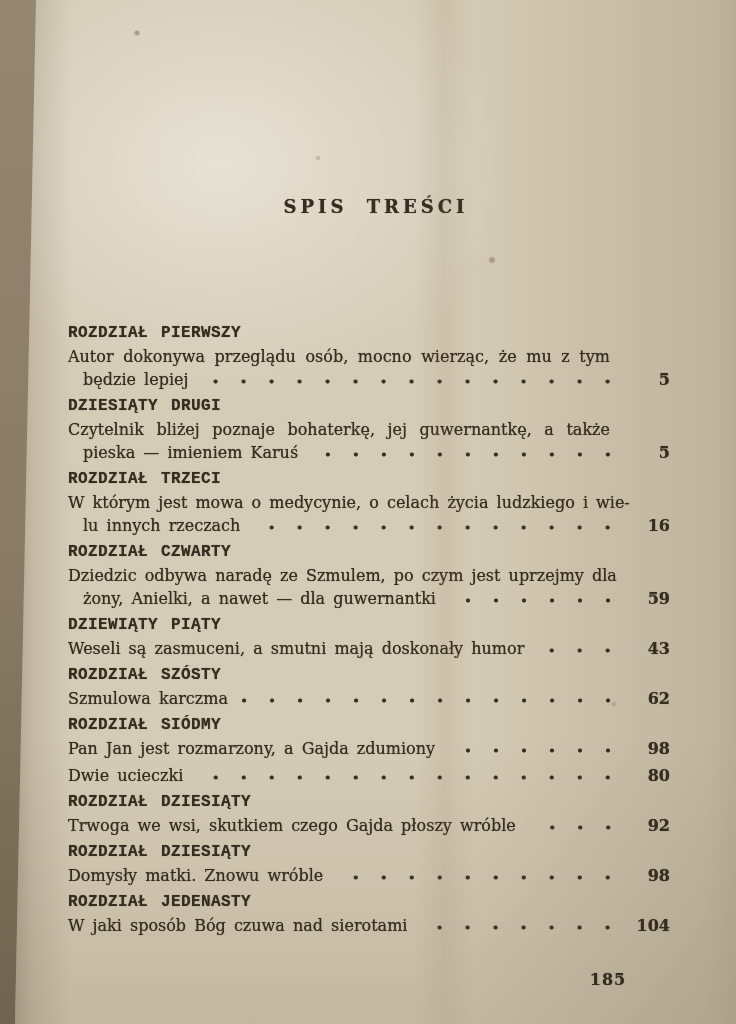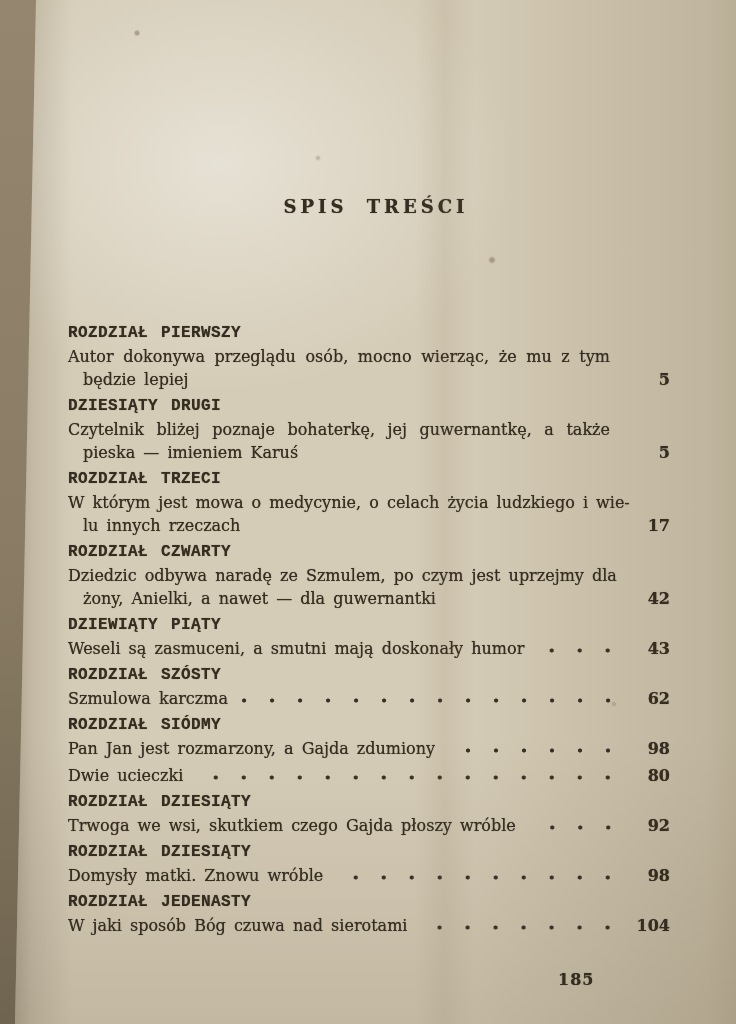--- a/index.html
+++ b/index.html
@@ -95,21 +95,21 @@
     word-spacing: 3px;
   }
   .line.fill {
     padding-right: 60px;          
     text-align: justify;
     text-align-last: justify;
     text-justify: inter-word;
     white-space: nowrap;
   }
   .line.last { display: flex; }
-  .line.last.cont { padding-left: 15px; align-items: flex-end; }  
+  .line.last.cont { padding-left: 15px; }  
   .line.last .txt { flex: 0 0 auto; white-space: nowrap; }
   .leader {
     flex: 1 1 auto;
     margin: 0 12px 0 14px;
     background-image: radial-gradient(circle, rgba(49,40,29,.95) 1.7px, rgba(49,40,29,0) 2.4px);
     background-size: 28px 5px;
     background-repeat: repeat-x;
     background-position: right 2px bottom 7px;
   }
   .pnum {
@@ -117,21 +117,21 @@
     min-width: 34px;
     text-align: right;
     font-weight: bold;
   }
 
   .folio {
     position: absolute;
     top: 970px;
     left: 558px;
     width: 100px;
-    text-align: left;
+    text-align: center;
     font-weight: bold;
     font-size: 16px;
     color: var(--ink);
     text-shadow: 0 0 0.8px rgba(54,45,33,.75);
     letter-spacing: 1px;
   }
 </style>
 </head>
 <body>
 
@@ -161,31 +161,31 @@
           <span class="pnum">5</span>
         </div>
       </div>
 
       <div class="entry">
         <div class="chapter">ROZDZIAŁ TRZECI</div>
         <div class="line fill">W którym jest mowa o medycynie, o celach życia ludzkiego i wie-</div>
         <div class="line last cont">
           <span class="txt">lu innych rzeczach</span>
           <span class="leader"></span>
-          <span class="pnum">17</span>
+          <span class="pnum">16</span>
         </div>
       </div>
 
       <div class="entry">
         <div class="chapter">ROZDZIAŁ CZWARTY</div>
         <div class="line fill">Dziedzic odbywa naradę ze Szmulem, po czym jest uprzejmy dla</div>
         <div class="line last cont">
           <span class="txt">żony, Anielki, a nawet — dla guwernantki</span>
           <span class="leader"></span>
-          <span class="pnum">42</span>
+          <span class="pnum">59</span>
         </div>
       </div>
 
       <div class="entry">
         <div class="chapter">DZIEWIĄTY PIĄTY</div>
         <div class="line last">
           <span class="txt">Weseli są zasmuceni, a smutni mają doskonały humor</span>
           <span class="leader"></span>
           <span class="pnum">43</span>
         </div>

